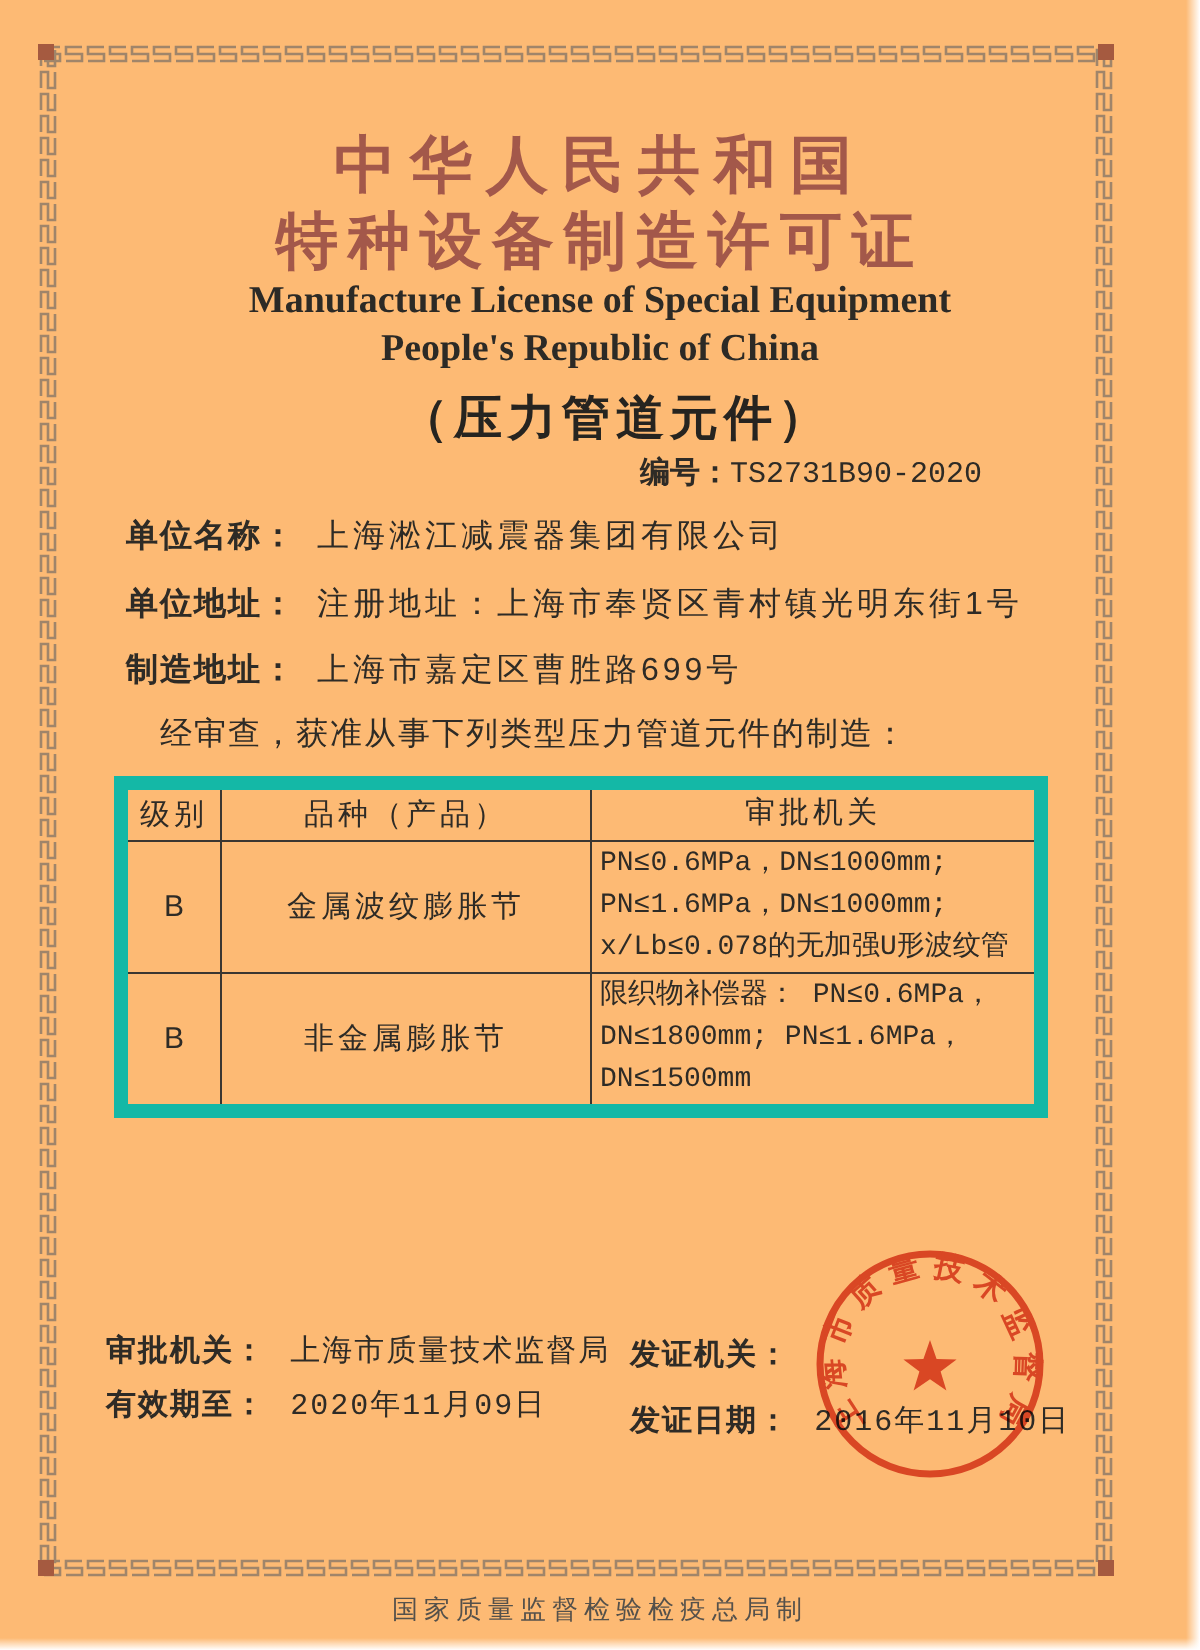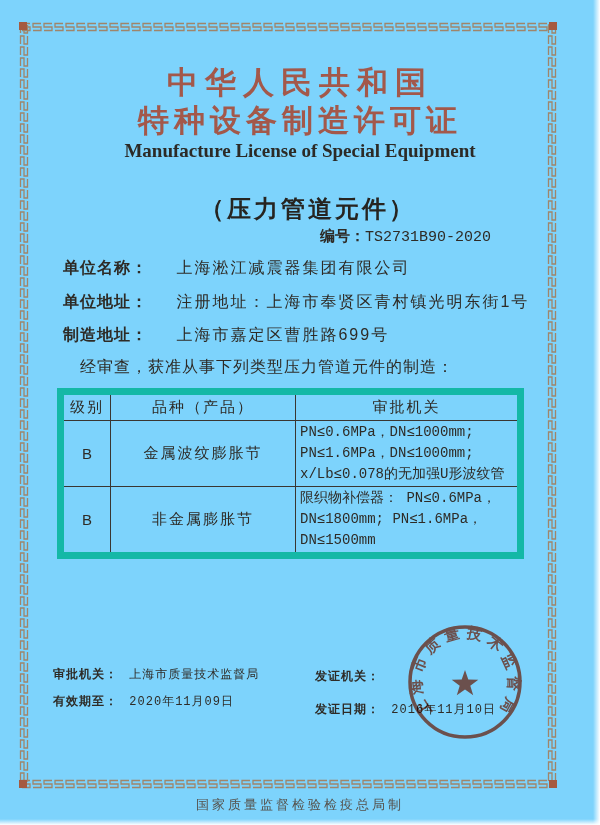--- a/index.html
+++ b/index.html
@@ -1,18 +1,18 @@
 <!DOCTYPE html>
 <html><head>
 <meta charset="utf-8">
 <style>
   html,body{margin:0;padding:0;background:#ffffff;}
   .page{
     position:relative;width:600px;height:825px;overflow:hidden;
-    background:#7dd3fc;
+    background:#fdba74;
     font-family:"Liberation Sans","DejaVu Sans",sans-serif;
     color:#2e2b26;
   }
   .page::after{content:"";position:absolute;right:0;top:0;width:7px;height:100%;
     background:linear-gradient(90deg,rgba(255,255,255,0),#ffffff);pointer-events:none;}
   .page::before{content:"";position:absolute;left:0;bottom:0;width:100%;height:6px;
     background:linear-gradient(180deg,rgba(255,255,255,0),#ffffff);pointer-events:none;z-index:9;}
 
   .strip{position:absolute;}
   .corner{position:absolute;width:8px;height:8px;background:#a55a40;}
@@ -26,36 +26,36 @@
   .t-en{font-family:"Liberation Serif","DejaVu Serif",serif;font-weight:bold;
         font-size:19px;color:#2c2a26;line-height:1.2;}
   .subtitle{font-size:24px;font-weight:bold;letter-spacing:3px;color:#262420;}
 
   .license-line{position:absolute;top:227px;left:320px;font-size:15px;white-space:nowrap;}
   .license-line .lbl{font-weight:600;}
   .mono{font-family:"Liberation Mono","DejaVu Sans Mono",monospace;}
 
   .line{position:absolute;white-space:nowrap;font-size:16px;}
   .line .lbl{font-weight:bold;letter-spacing:1px;}
-  .line .val{letter-spacing:2px;margin-left:24px;}
+  .line .val{letter-spacing:2px;margin-left:6px;}
 
   .note{position:absolute;left:80px;top:357px;font-size:16px;letter-spacing:1px;}
 
   table.limits{position:absolute;left:57px;top:388px;width:467px;
     border-collapse:collapse;border:7px solid #14b8a6;table-layout:fixed;}
   table.limits th,table.limits td{border:1px solid #3a3631;padding:1px 4px;
     font-weight:normal;}
   table.limits th{height:19px;font-size:15px;letter-spacing:2px;}
   .c-level{width:38px;text-align:center;font-size:15px;}
   .c-prod{width:176px;text-align:center;font-size:15px;letter-spacing:2px;}
   .c-lim{text-align:left;font-size:14px;line-height:1.5;
     font-family:"Liberation Mono","DejaVu Sans Mono",monospace;padding:2px 5px;}
   tr.data-row{height:62px;}
 
-  .bline{position:absolute;white-space:nowrap;font-size:12px;}
+  .bline{position:absolute;white-space:nowrap;font-size:15px;}
   .bline .lbl{font-weight:bold;letter-spacing:1px;}
   .bline .val{margin-left:8px;letter-spacing:1px;}
 
   .stamp{position:absolute;left:403px;top:620px;width:124px;height:124px;
     opacity:.85;mix-blend-mode:multiply;pointer-events:none;z-index:5;}
 
   .made-by{position:absolute;left:0;top:796px;width:100%;text-align:center;
     font-size:13px;letter-spacing:3px;color:#55514b;}
 </style>
 </head>
@@ -76,20 +76,21 @@
       <path fill="none" stroke-width="1.3" d="M1.5 11V3H5V11H8.5V3M1.5 22V14H5V22H8.5V14M1.5 33V25H5V33H8.5V25M1.5 44V36H5V44H8.5V36M1.5 55V47H5V55H8.5V47M1.5 66V58H5V66H8.5V58M1.5 77V69H5V77H8.5V69M1.5 88V80H5V88H8.5V80M1.5 99V91H5V99H8.5V91M1.5 110V102H5V110H8.5V102M1.5 121V113H5V121H8.5V113M1.5 132V124H5V132H8.5V124M1.5 143V135H5V143H8.5V135M1.5 154V146H5V154H8.5V146M1.5 165V157H5V165H8.5V157M1.5 176V168H5V176H8.5V168M1.5 187V179H5V187H8.5V179M1.5 198V190H5V198H8.5V190M1.5 209V201H5V209H8.5V201M1.5 220V212H5V220H8.5V212M1.5 231V223H5V231H8.5V223M1.5 242V234H5V242H8.5V234M1.5 253V245H5V253H8.5V245M1.5 264V256H5V264H8.5V256M1.5 275V267H5V275H8.5V267M1.5 286V278H5V286H8.5V278M1.5 297V289H5V297H8.5V289M1.5 308V300H5V308H8.5V300M1.5 319V311H5V319H8.5V311M1.5 330V322H5V330H8.5V322M1.5 341V333H5V341H8.5V333M1.5 352V344H5V352H8.5V344M1.5 363V355H5V363H8.5V355M1.5 374V366H5V374H8.5V366M1.5 385V377H5V385H8.5V377M1.5 396V388H5V396H8.5V388M1.5 407V399H5V407H8.5V399M1.5 418V410H5V418H8.5V410M1.5 429V421H5V429H8.5V421M1.5 440V432H5V440H8.5V432M1.5 451V443H5V451H8.5V443M1.5 462V454H5V462H8.5V454M1.5 473V465H5V473H8.5V465M1.5 484V476H5V484H8.5V476M1.5 495V487H5V495H8.5V487M1.5 506V498H5V506H8.5V498M1.5 517V509H5V517H8.5V509M1.5 528V520H5V528H8.5V520M1.5 539V531H5V539H8.5V531M1.5 550V542H5V550H8.5V542M1.5 561V553H5V561H8.5V553M1.5 572V564H5V572H8.5V564M1.5 583V575H5V583H8.5V575M1.5 594V586H5V594H8.5V586M1.5 605V597H5V605H8.5V597M1.5 616V608H5V616H8.5V608M1.5 627V619H5V627H8.5V619M1.5 638V630H5V638H8.5V630M1.5 649V641H5V649H8.5V641M1.5 660V652H5V660H8.5V652M1.5 671V663H5V671H8.5V663M1.5 682V674H5V682H8.5V674M1.5 693V685H5V693H8.5V685M1.5 704V696H5V704H8.5V696M1.5 715V707H5V715H8.5V707M1.5 726V718H5V726H8.5V718M1.5 737V729H5V737H8.5V729M1.5 748V740H5V748H8.5V740M1.5 759V751H5V759H8.5V751" stroke="#a0856a"></path>
     </svg>
   <div class="corner" style="left:19px;top:22px"></div>
   <div class="corner" style="left:549px;top:22px"></div>
   <div class="corner" style="left:19px;top:780px"></div>
   <div class="corner" style="left:549px;top:780px"></div>
 
   <div class="abs center t-cn t-cn1" style="top:66px">中华人民共和国</div>
   <div class="abs center t-cn t-cn2" style="top:104px">特种设备制造许可证</div>
   <div class="abs center t-en" style="top:140px">Manufacture License of Special Equipment</div>
+  <div class="abs center t-en" style="top:164px">People's Republic of China</div>
   <div class="abs center subtitle" style="top:193px;padding-left:16px;box-sizing:border-box">（压力管道元件）</div>
 
   <div class="license-line">
     <span class="lbl">编号：</span><span class="mono">TS2731B90-2020</span>
   </div>
 
   <div class="line" style="left:63px;top:258px">
     <span class="lbl">单位名称：</span>
     <span class="val">上海淞江减震器集团有限公司</span>
   </div>

